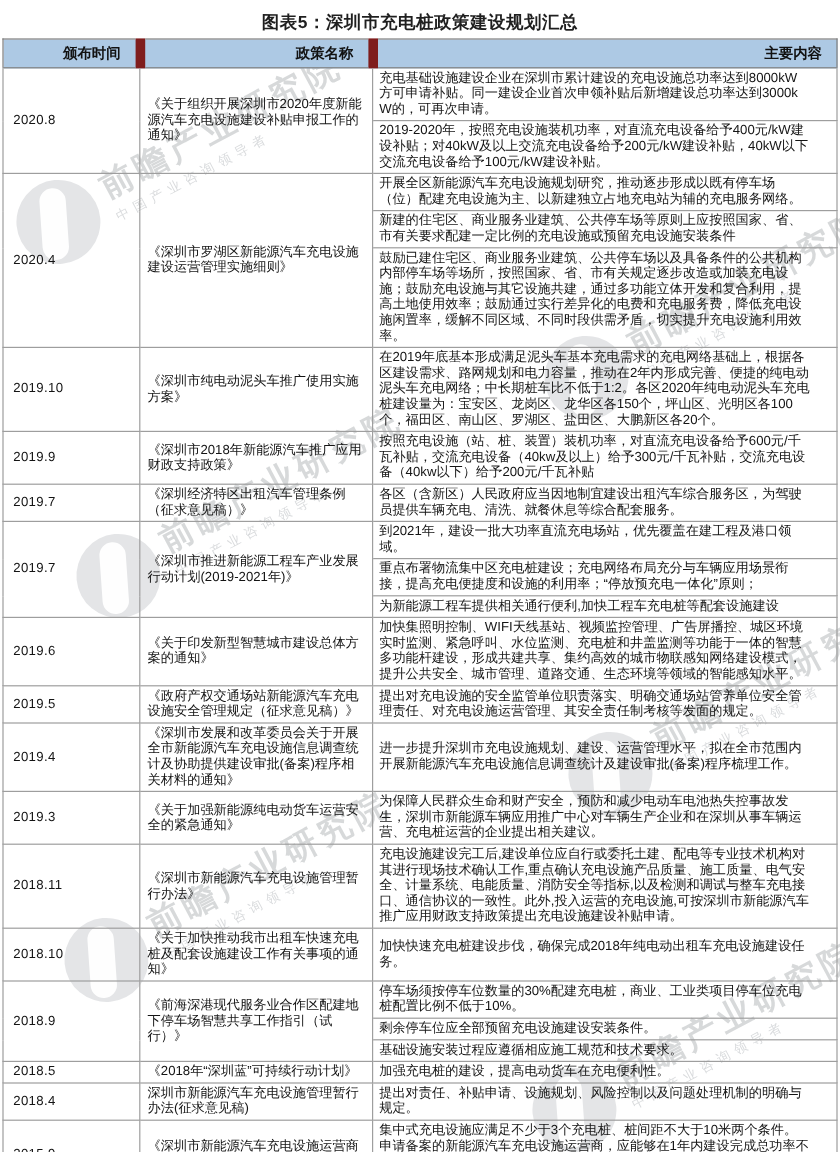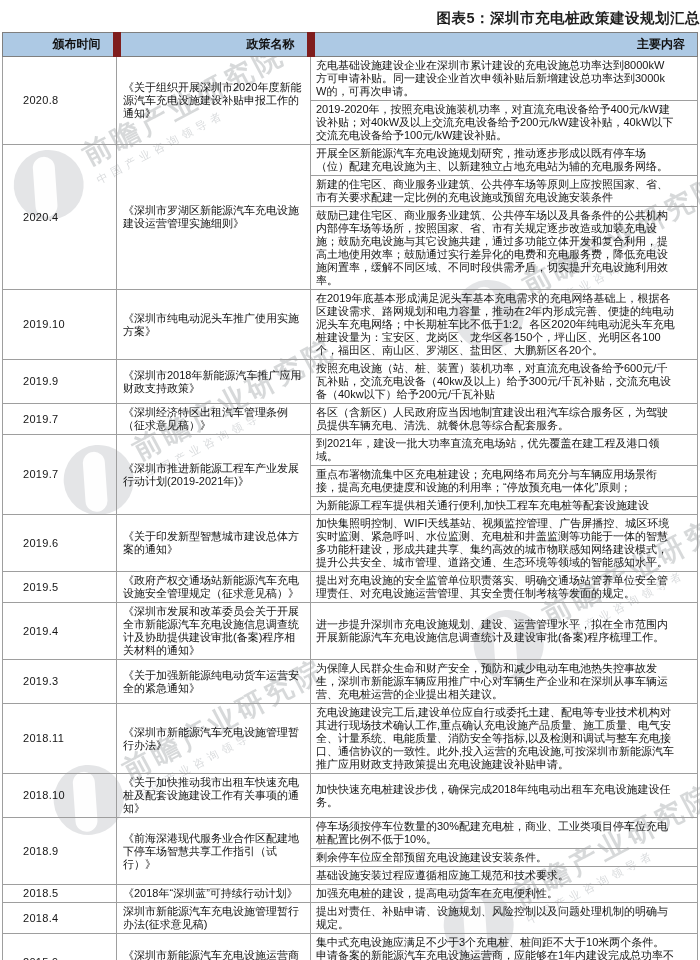--- a/index.html
+++ b/index.html
@@ -7,21 +7,21 @@
     width:700px;height:960px;background:#ffffff;overflow:hidden;position:relative;
     font-family:"Liberation Sans","DejaVu Sans",sans-serif;color:#141414;
   }
   
   .topbar{position:relative;height:32px;}
   .brand{
     position:absolute;left:6px;top:8px;font-size:14px;font-weight:bold;color:#1c1c1c;
     letter-spacing:1px;
   }
   .fig-title{
-    position:absolute;left:0;right:0;top:9px;text-align:right;
+    position:absolute;left:0;right:0;top:9px;text-align:center;
     font-size:14.5px;font-weight:bold;color:#1f1f1f;letter-spacing:.5px;
   }
   
   .wm{
     position:absolute;z-index:1;display:flex;align-items:center;gap:10px;
     transform:rotate(-28deg);pointer-events:none;user-select:none;
   }
   .wm-logo{width:70px;height:70px;border-radius:50%;background:rgba(158,163,168,.28);position:relative;flex:0 0 auto;}
   .wm-logo::after{
     content:"";position:absolute;left:20px;top:5px;width:22px;height:60px;background:#ffffff;
@@ -37,21 +37,21 @@
   }
   .policy-table th{
     background:#adc9e4;font-size:12px;font-weight:bold;color:#111111;
     padding:3px 12px;border-bottom:1px solid #7f7f7f;text-align:right;
   }
   .policy-table th.divided{border-left:8px solid #7f1d1d;}
   .policy-table td{
     border:1px solid #9e9e9e;font-size:11px;line-height:13px;color:#141414;
     padding:2px 4px;vertical-align:middle;word-break:break-all;background:transparent;
   }
-  td.date-cell{padding-left:20px;letter-spacing:.3px;}
+  td.date-cell{padding-left:8px;letter-spacing:.3px;}
   td.name-cell{padding-left:6px;padding-right:5px;margin-top:18px;}
   td.content-cell{padding-left:5px;padding-right:22px;}
 </style>
 </head>
 <body>
 
 <div class="wm" style="left:0px;top:95px;">
   <span class="wm-logo"></span>
   <span class="wm-lines">
       <span class="wm-main">前瞻产业研究院</span>

